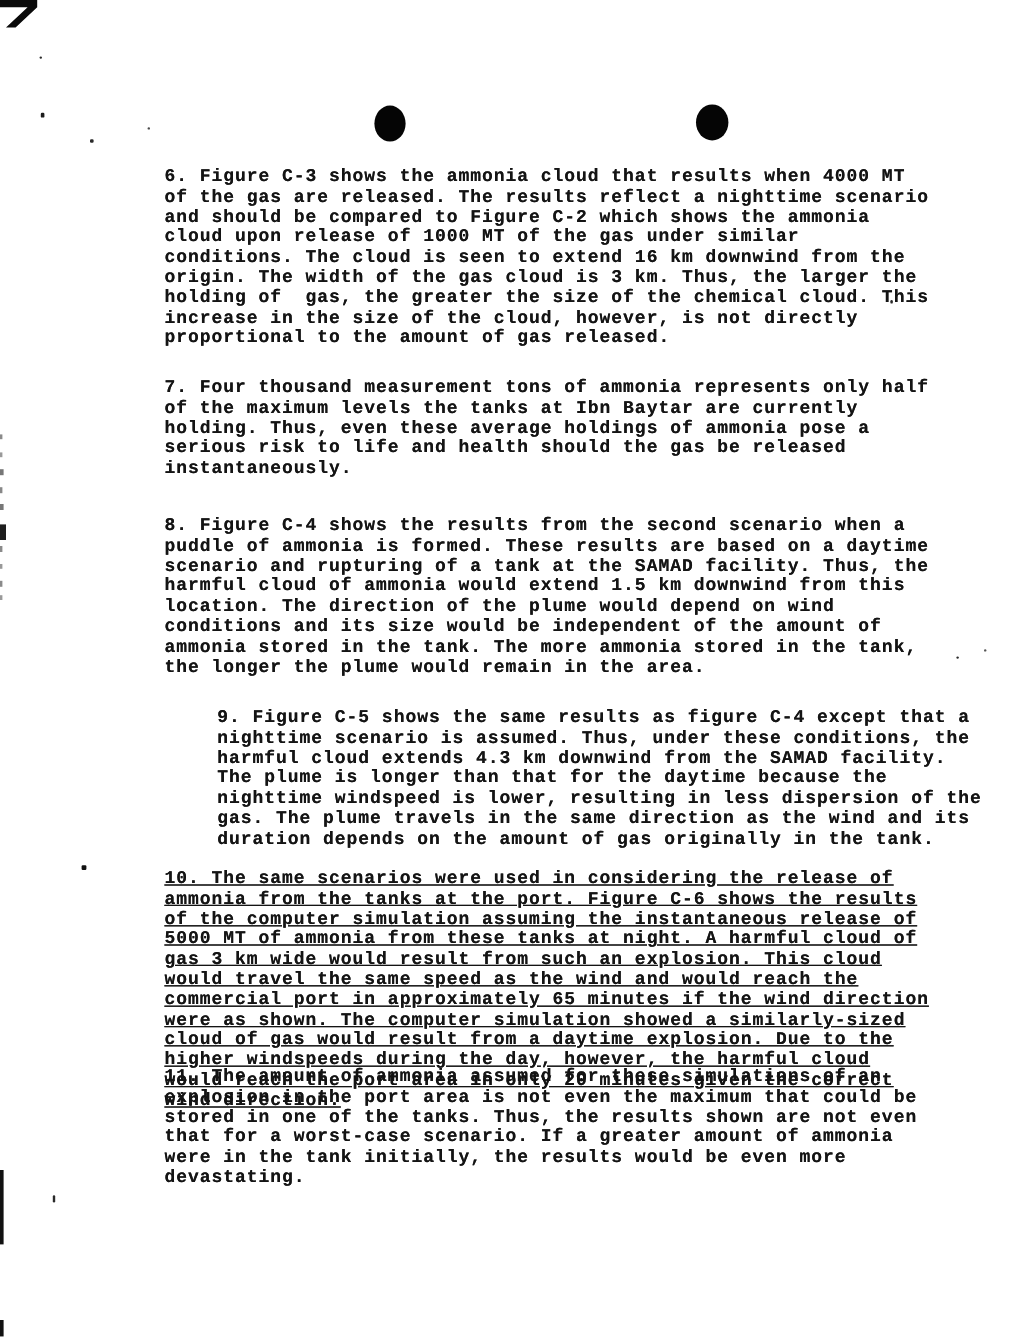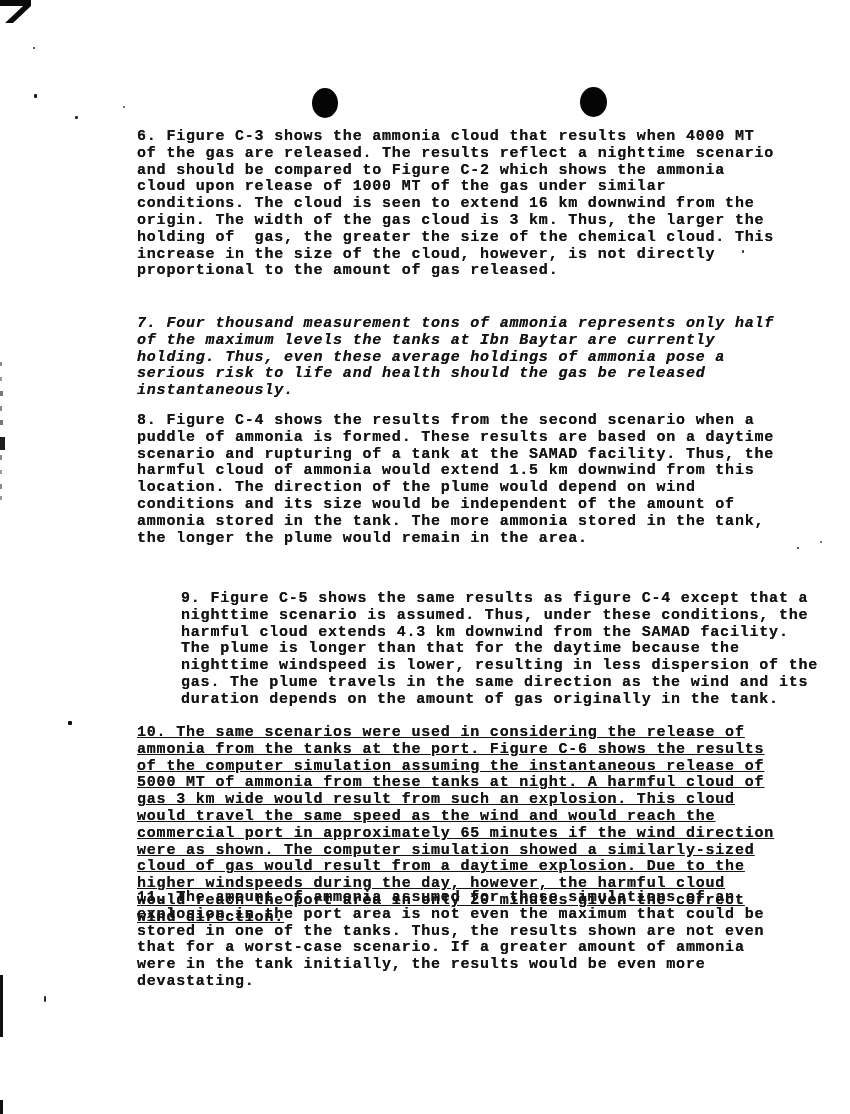--- a/index.html
+++ b/index.html
@@ -75,37 +75,37 @@
   <div class="edge-mark" style="top:406px; width:2px; height:5px; background:#888;"></div>
   <div class="edge-mark" style="top:420px; width:3px; height:5px; background:#777;"></div>
   <div class="edge-mark" style="top:437px; width:5px; height:13px; background:#1e1e1e;"></div>
   <div class="edge-mark" style="top:455px; width:2px; height:5px; background:#8a8a8a;"></div>
   <div class="edge-mark" style="top:470px; width:2px; height:4px; background:#999;"></div>
   <div class="edge-mark" style="top:484px; width:2px; height:5px; background:#8a8a8a;"></div>
   <div class="edge-mark" style="top:496px; width:2px; height:4px; background:#9a9a9a;"></div>
   <div class="edge-mark" style="top:975px; width:3px; height:62px; background:#111;"></div>
   <div class="edge-mark" style="top:1100px; width:3px; height:14px; background:#111;"></div>
 
-  <div class="para" style="top:129px;">6. Figure C-3 shows the ammonia cloud that results when 4000 MT
+  <div class="para" style="top:140px;">6. Figure C-3 shows the ammonia cloud that results when 4000 MT
 of the gas are released. The results reflect a nighttime scenario
 and should be compared to Figure C-2 which shows the ammonia
 cloud upon release of 1000 MT of the gas under similar
 conditions. The cloud is seen to extend 16 km downwind from the
 origin. The width of the gas cloud is 3 km. Thus, the larger the
 holding of  gas, the greater the size of the chemical cloud. This
 increase in the size of the cloud, however, is not directly
 proportional to the amount of gas released.</div>
 
-  <div class="para" style="top:316px;font-style:italic;">7. Four thousand measurement tons of ammonia represents only half
+  <div class="para" style="top:316px;">7. Four thousand measurement tons of ammonia represents only half
 of the maximum levels the tanks at Ibn Baytar are currently
 holding. Thus, even these average holdings of ammonia pose a
 serious risk to life and health should the gas be released
 instantaneously.</div>
 
-  <div class="para" style="top:413px;">8. Figure C-4 shows the results from the second scenario when a
+  <div class="para" style="top:431px;">8. Figure C-4 shows the results from the second scenario when a
 puddle of ammonia is formed. These results are based on a daytime
 scenario and rupturing of a tank at the SAMAD facility. Thus, the
 harmful cloud of ammonia would extend 1.5 km downwind from this
 location. The direction of the plume would depend on wind
 conditions and its size would be independent of the amount of
 ammonia stored in the tank. The more ammonia stored in the tank,
 the longer the plume would remain in the area.</div>
 
   <div class="para" style="top:591px;margin-left:44px;">9. Figure C-5 shows the same results as figure C-4 except that a
 nighttime scenario is assumed. Thus, under these conditions, the

